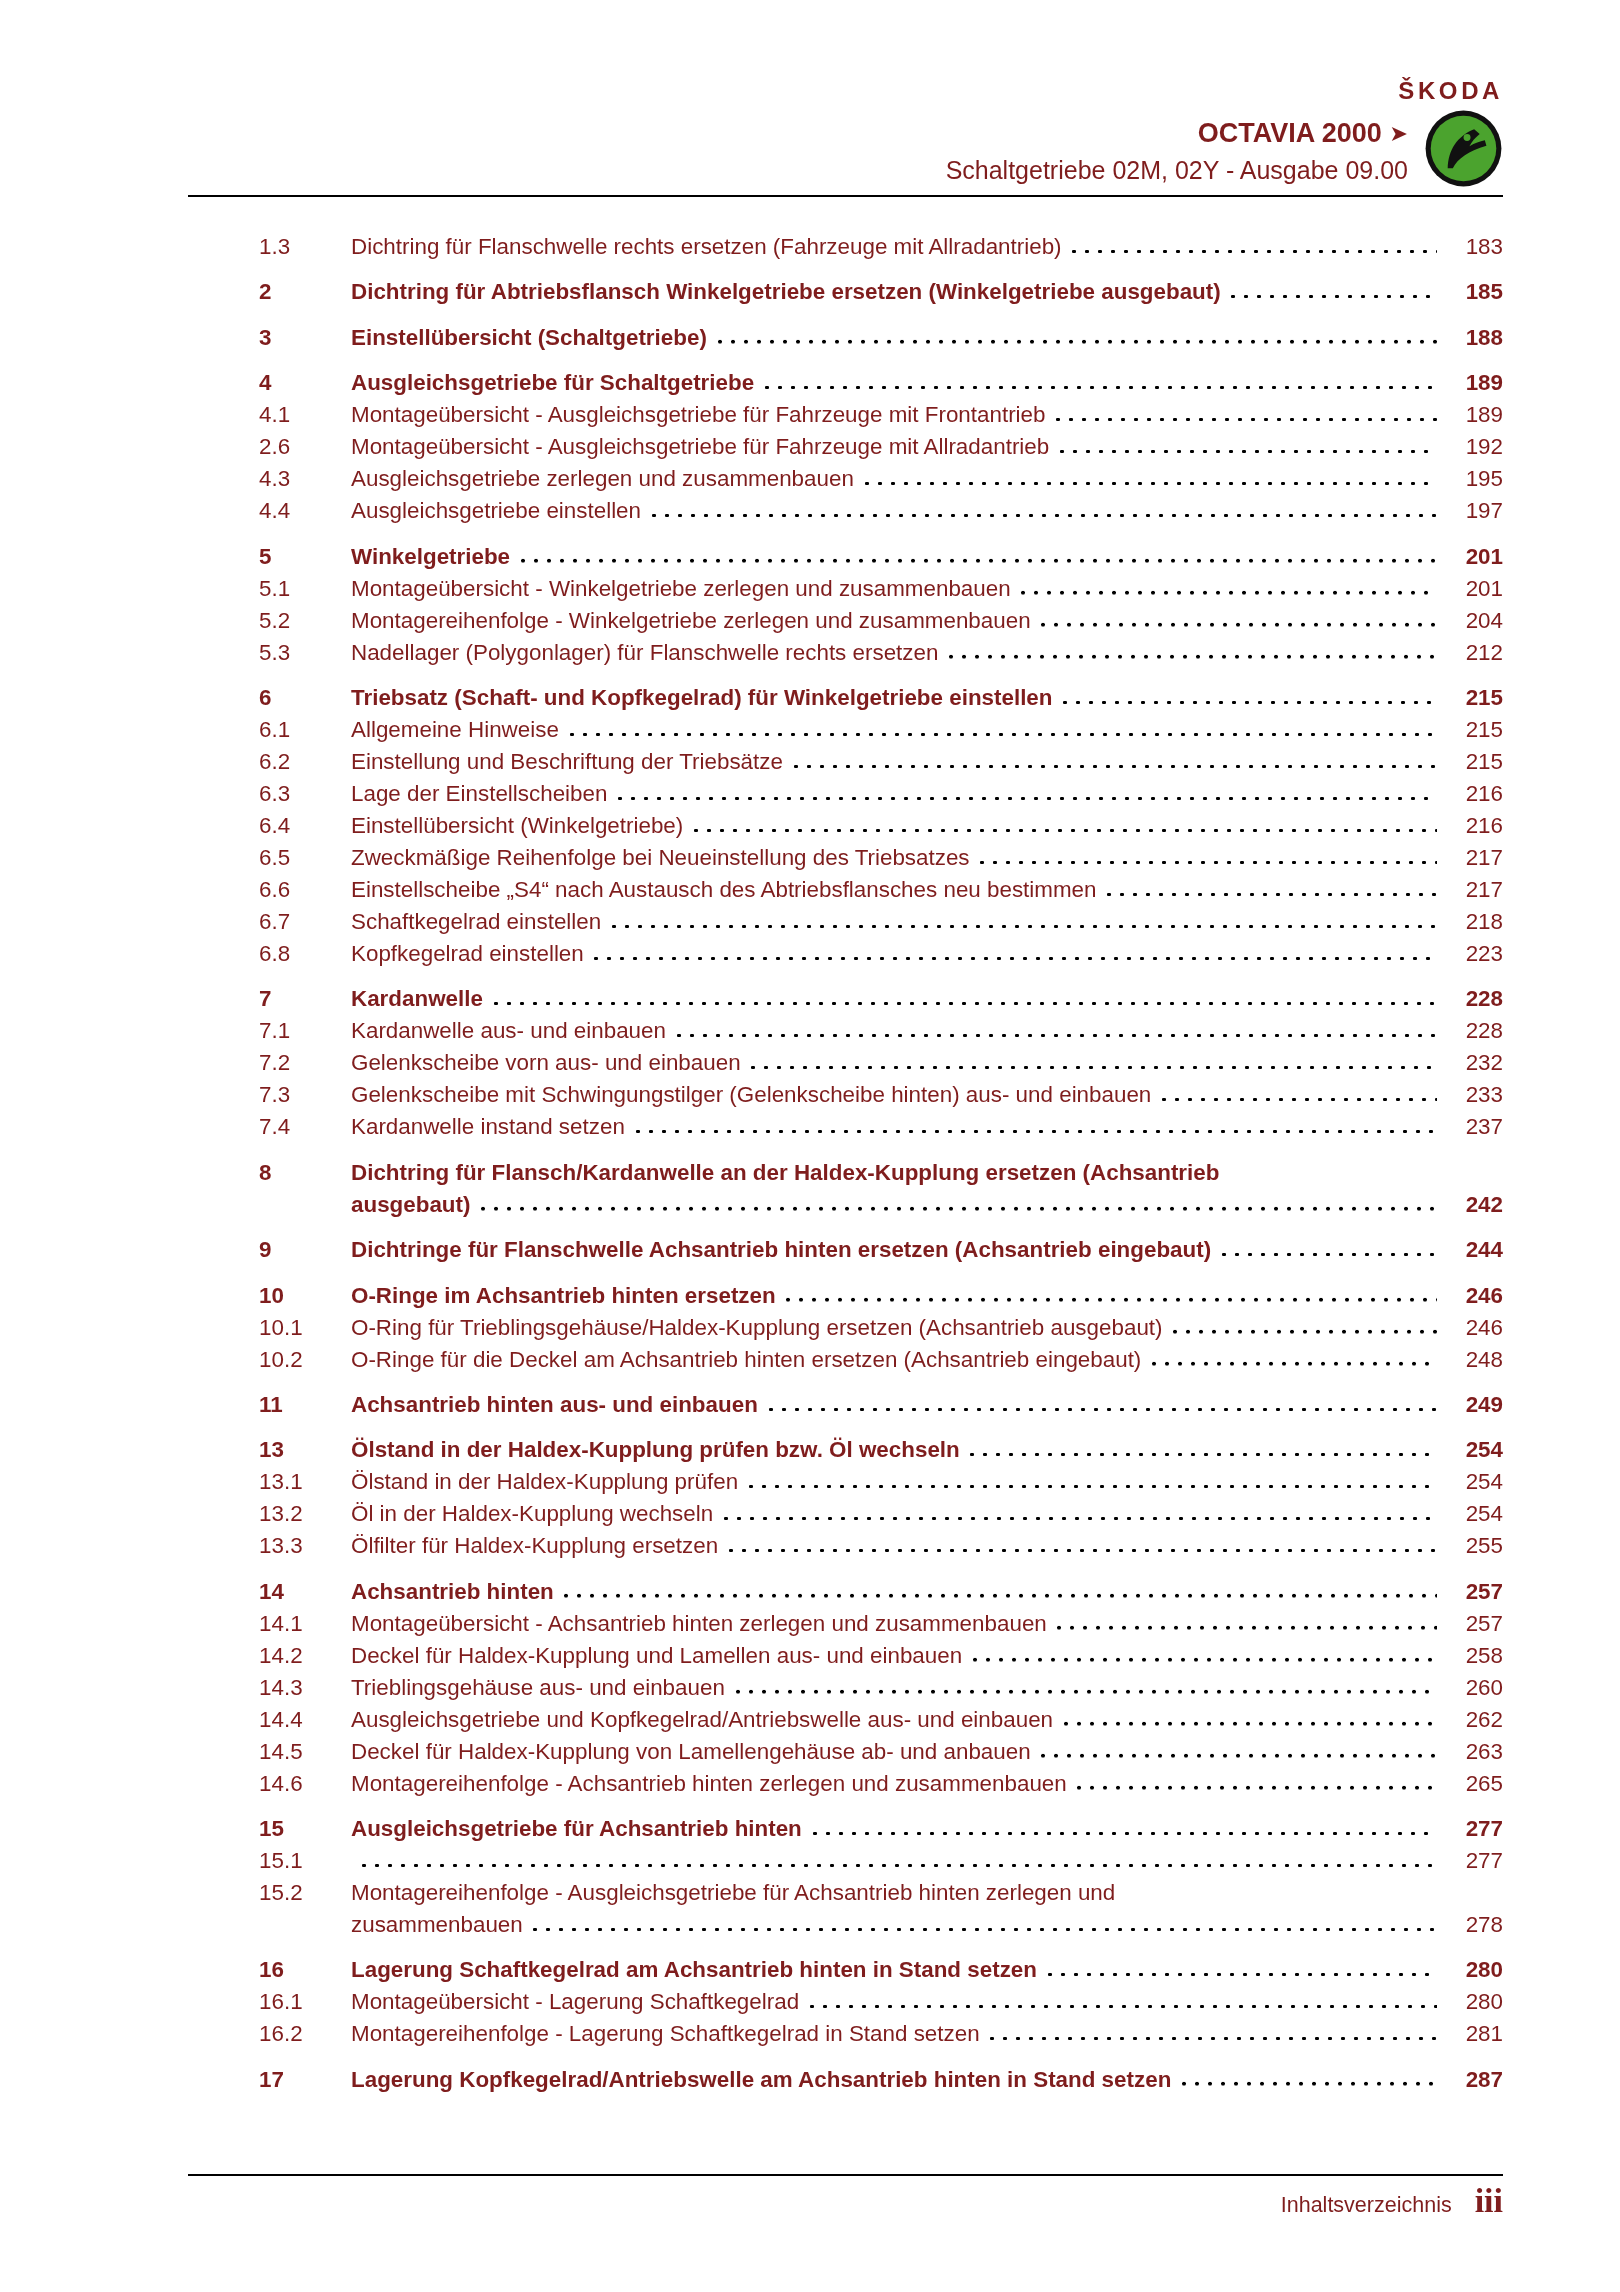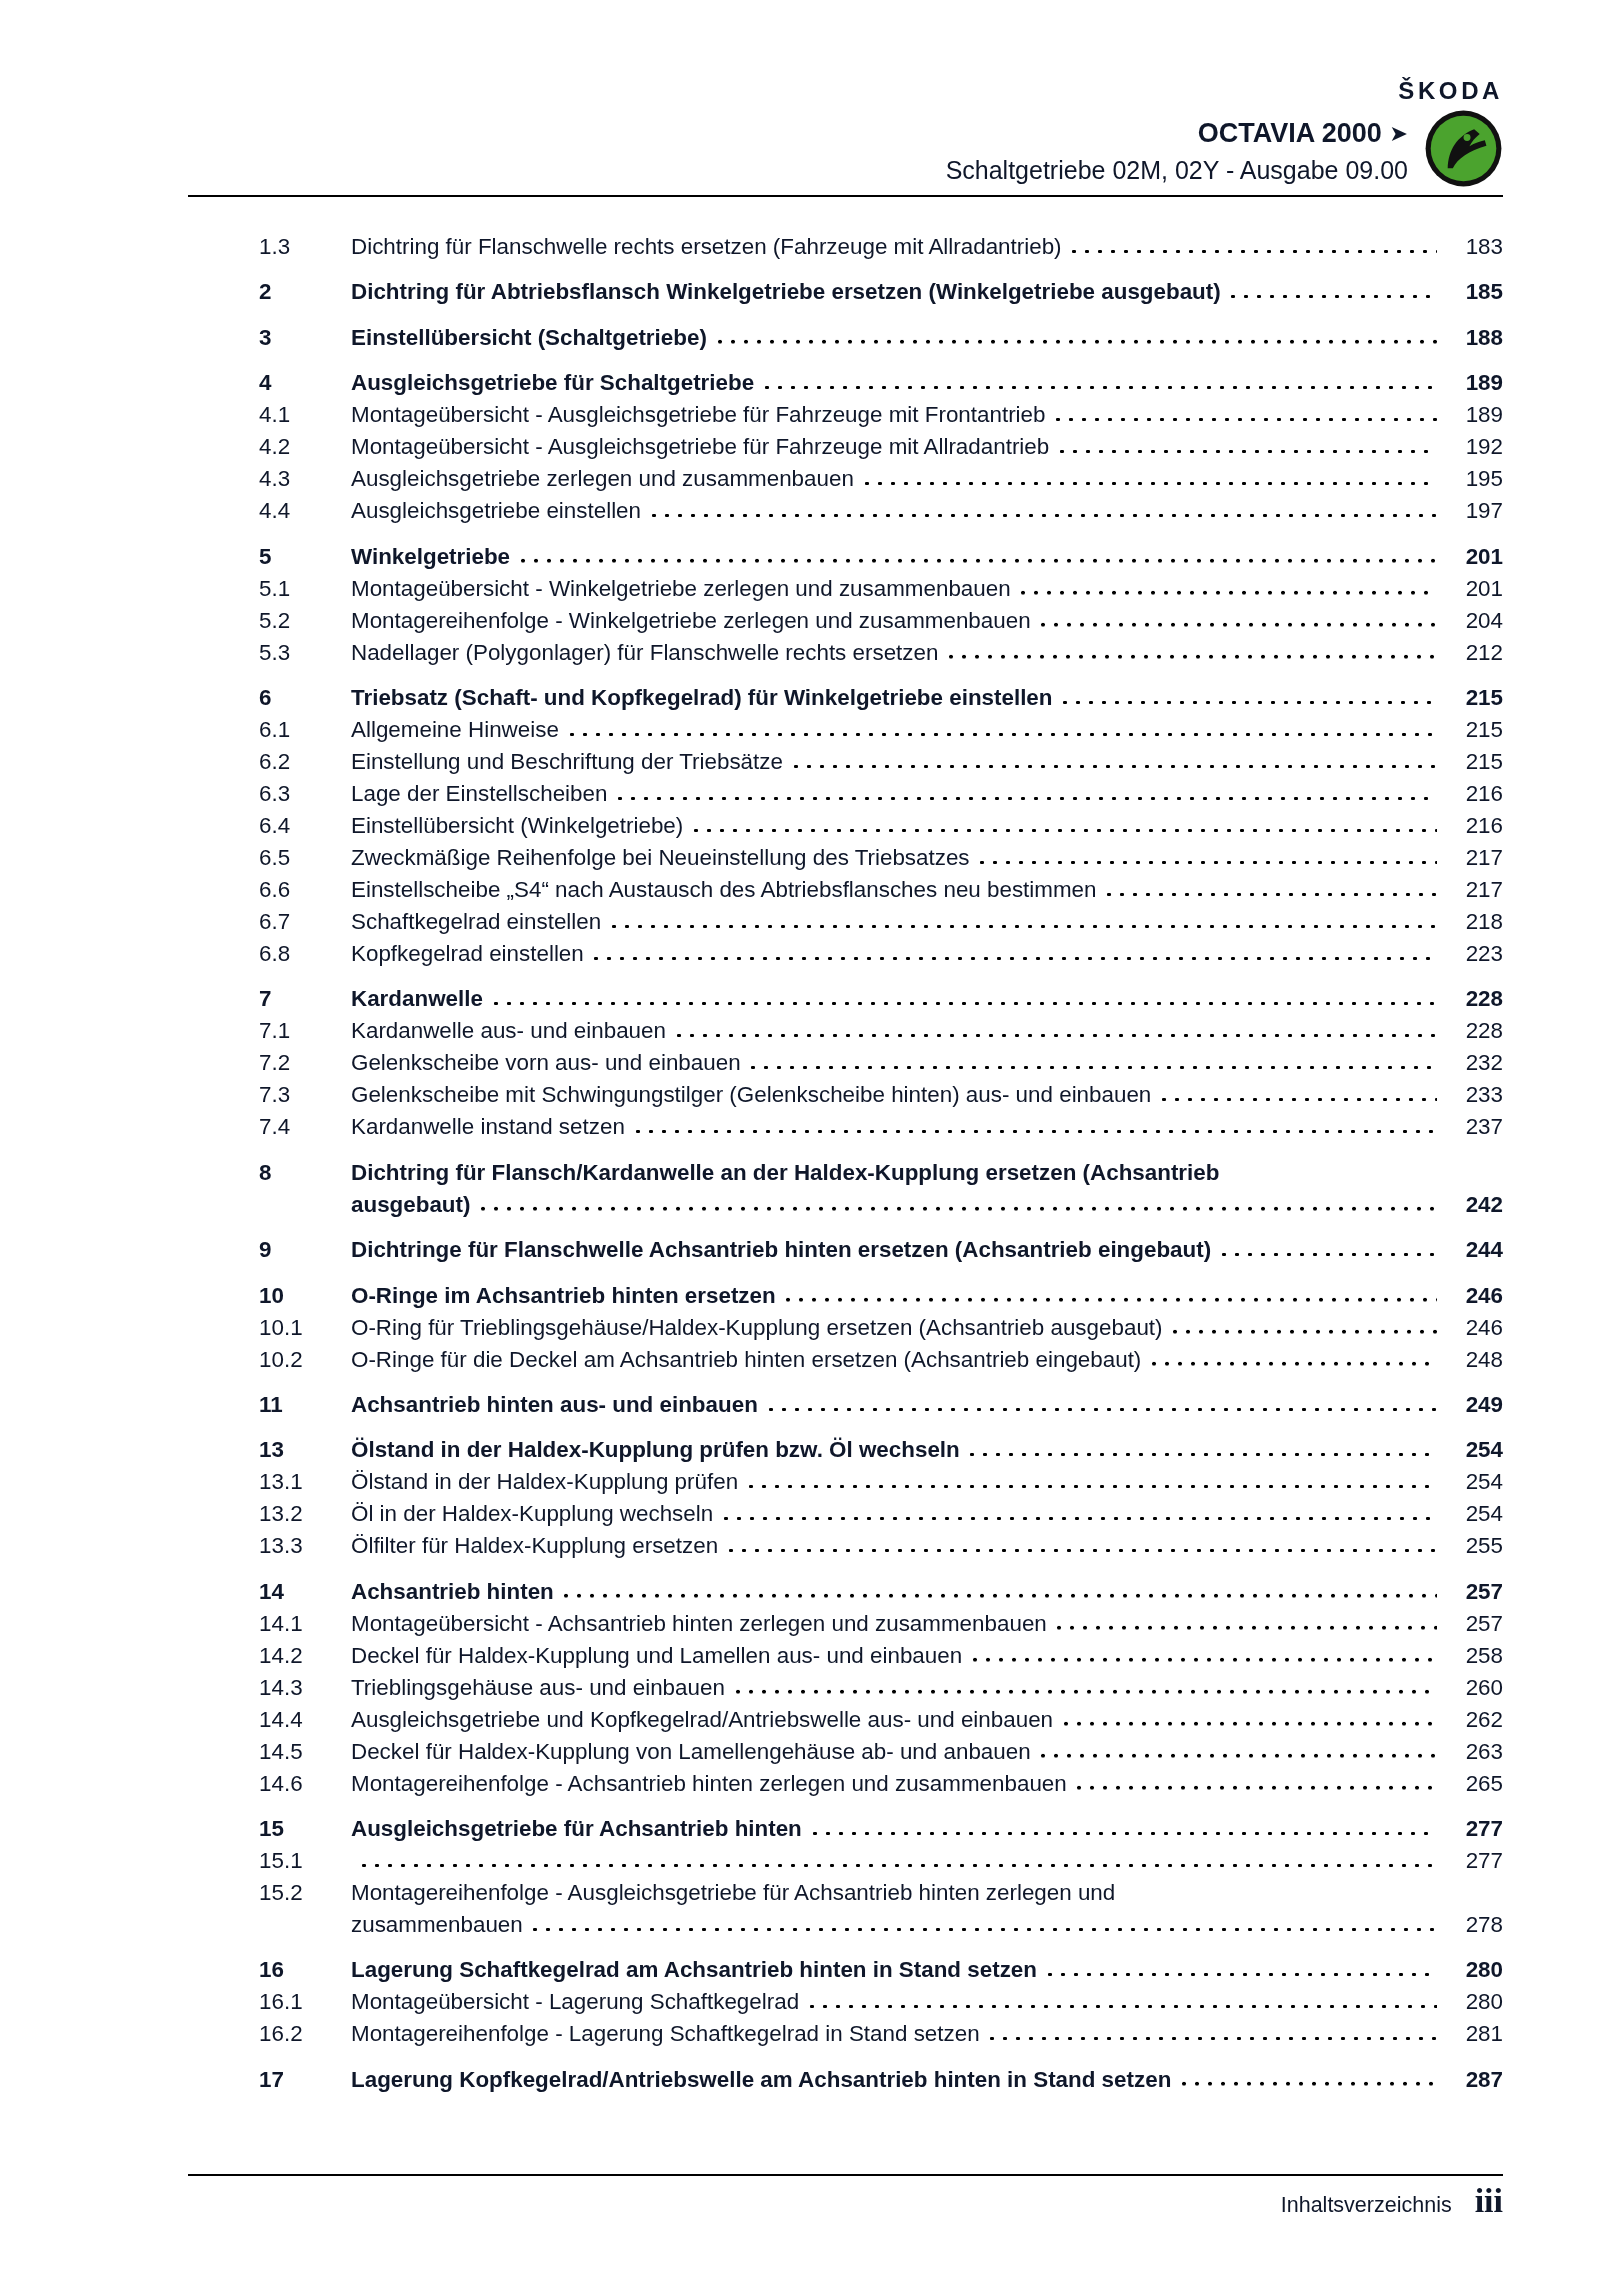--- a/index.html
+++ b/index.html
@@ -5,21 +5,21 @@
   html, body {
     margin: 0;
     padding: 0;
     background: #ffffff;
   }
   .page {
     position: relative;
     width: 1620px;
     height: 2293px;
     background: #ffffff;
-    color: #0f172a;
+    color: #7f1d1d;
     font-family: "Liberation Sans", "DejaVu Sans", sans-serif;
     overflow: hidden;
   }
 
   
   .header {
     position: absolute;
     top: 77px;
     left: 188px;
     width: 1315px;
@@ -204,21 +204,21 @@
         <div class="entry">
           <div class="row">
       <span class="num">4.1</span>
       <span class="title">Montageübersicht - Ausgleichsgetriebe für Fahrzeuge mit Frontantrieb</span>
       <span class="dots"></span>
       <span class="pagenum">189</span>
     </div>
         </div>
         <div class="entry">
           <div class="row">
-      <span class="num">4.2</span>
+      <span class="num">2.6</span>
       <span class="title">Montageübersicht - Ausgleichsgetriebe für Fahrzeuge mit Allradantrieb</span>
       <span class="dots"></span>
       <span class="pagenum">192</span>
     </div>
         </div>
         <div class="entry">
           <div class="row">
       <span class="num">4.3</span>
       <span class="title">Ausgleichsgetriebe zerlegen und zusammenbauen</span>
       <span class="dots"></span>

